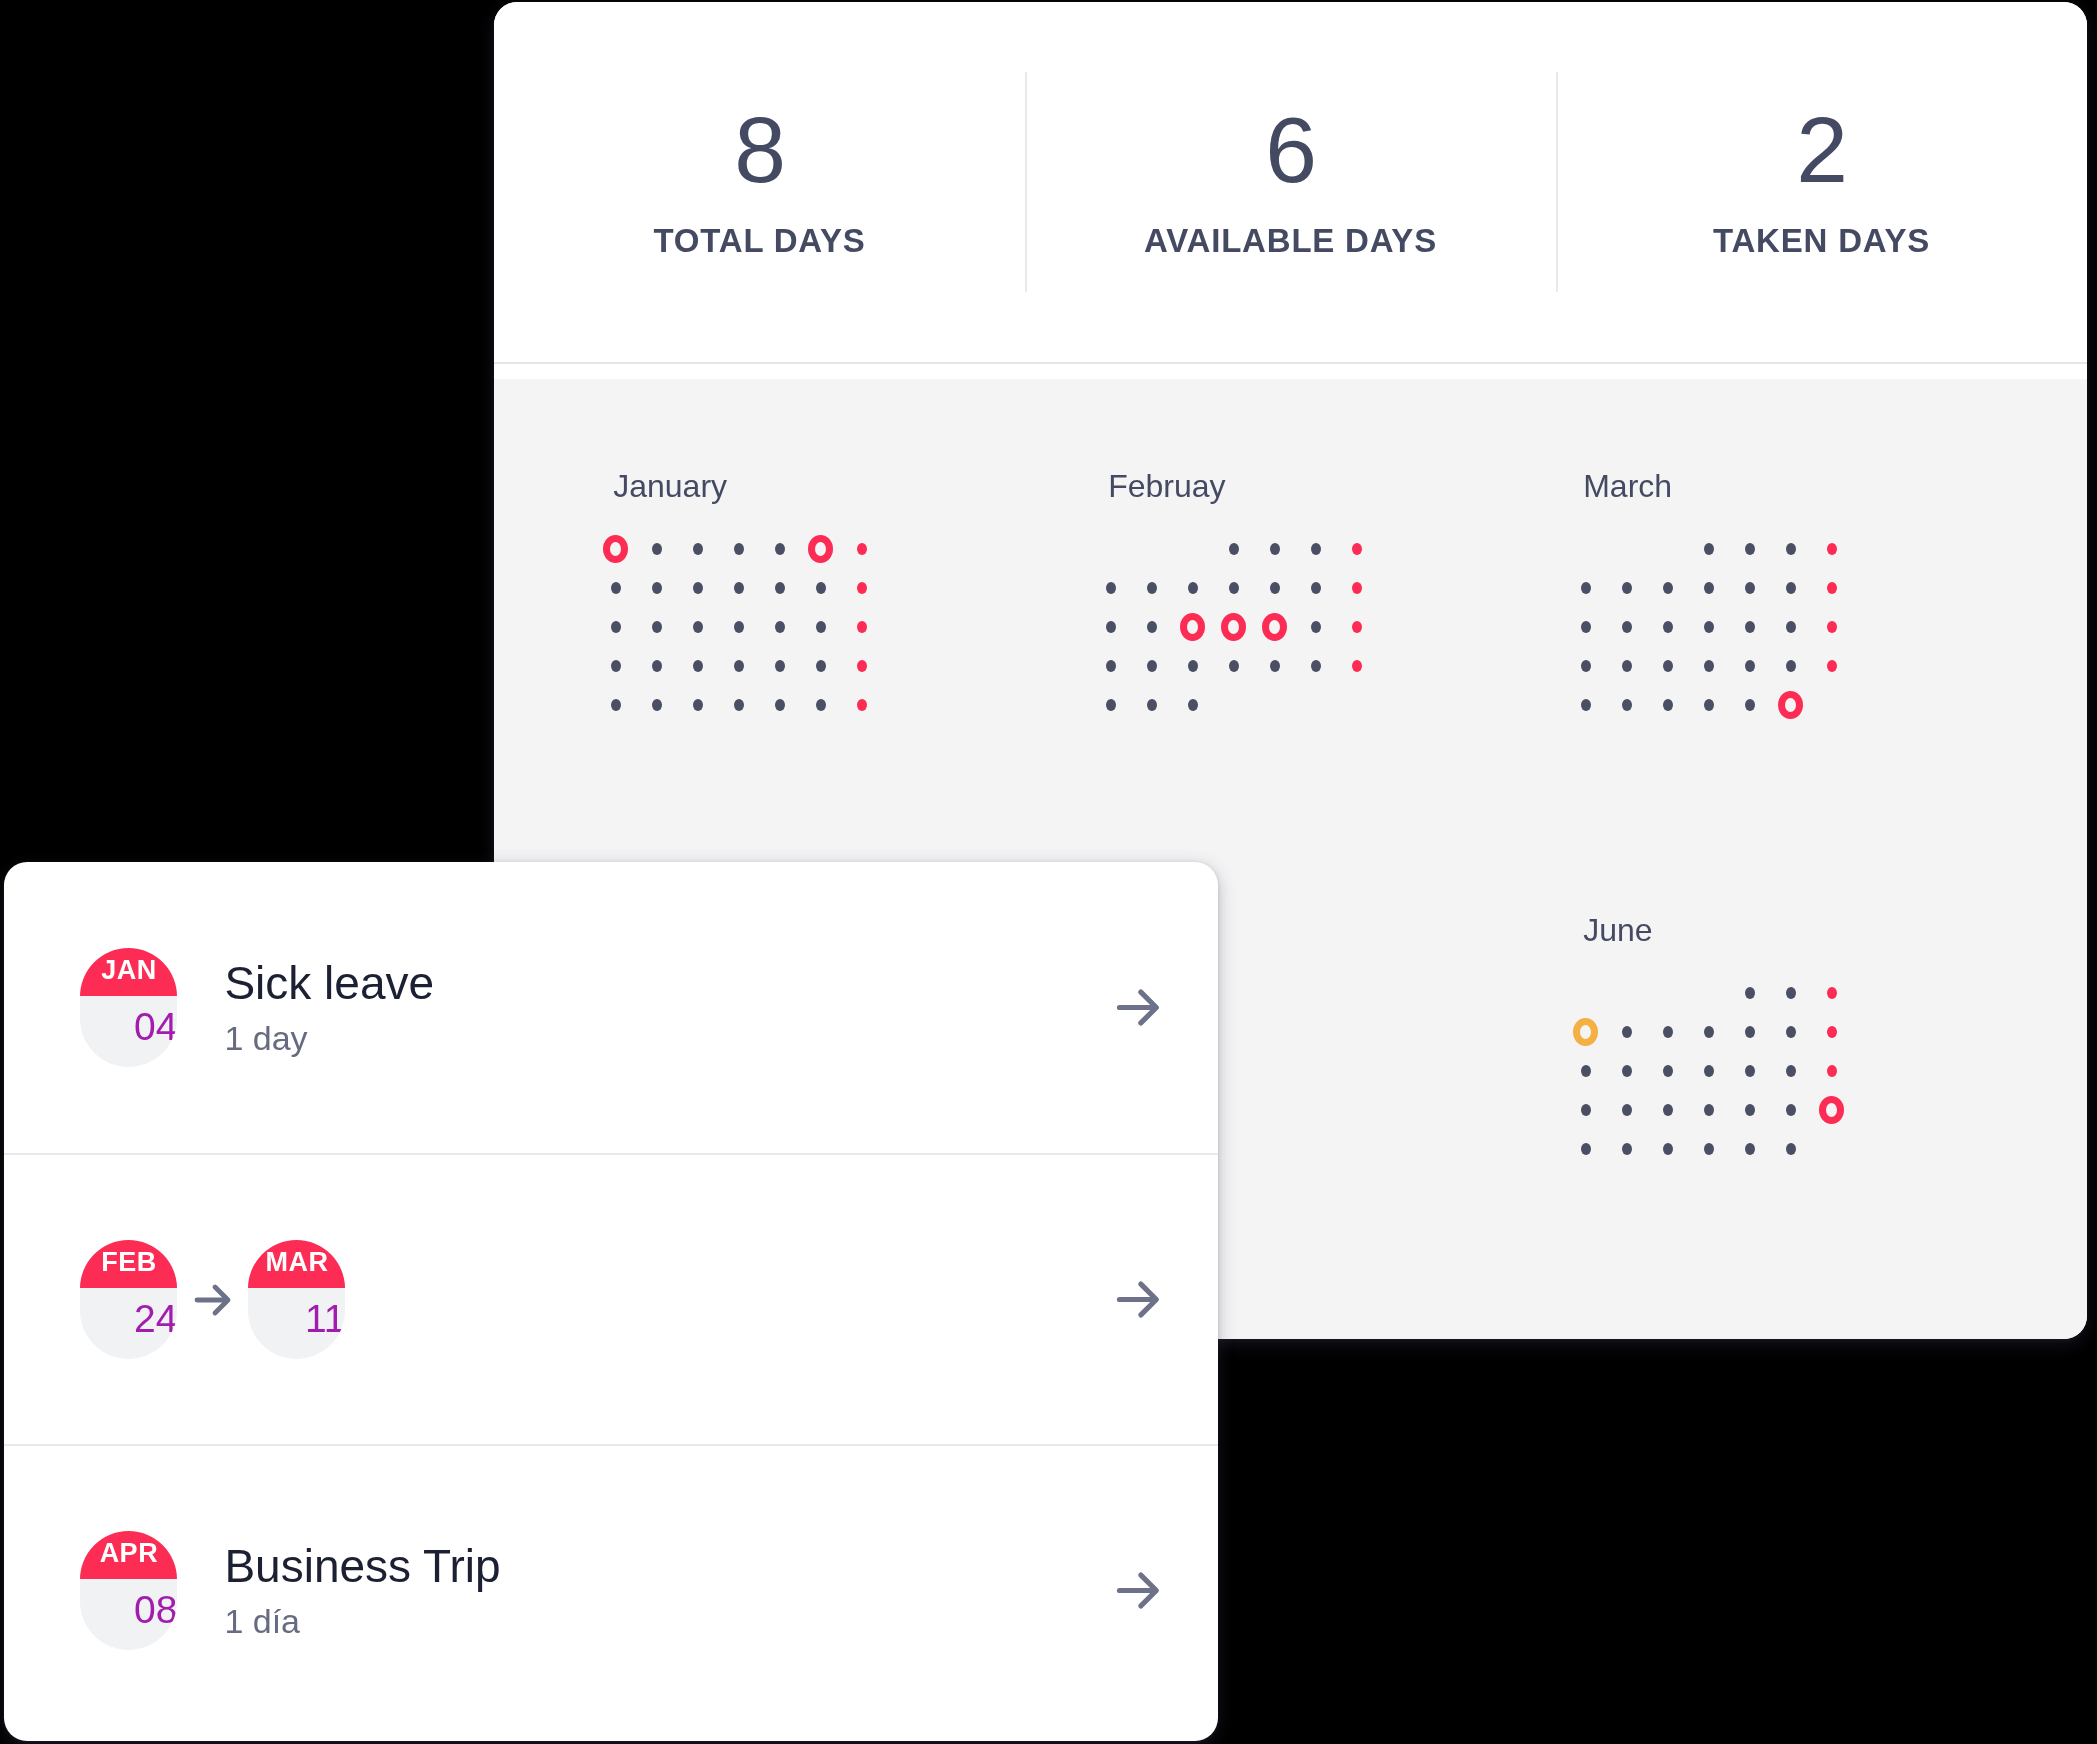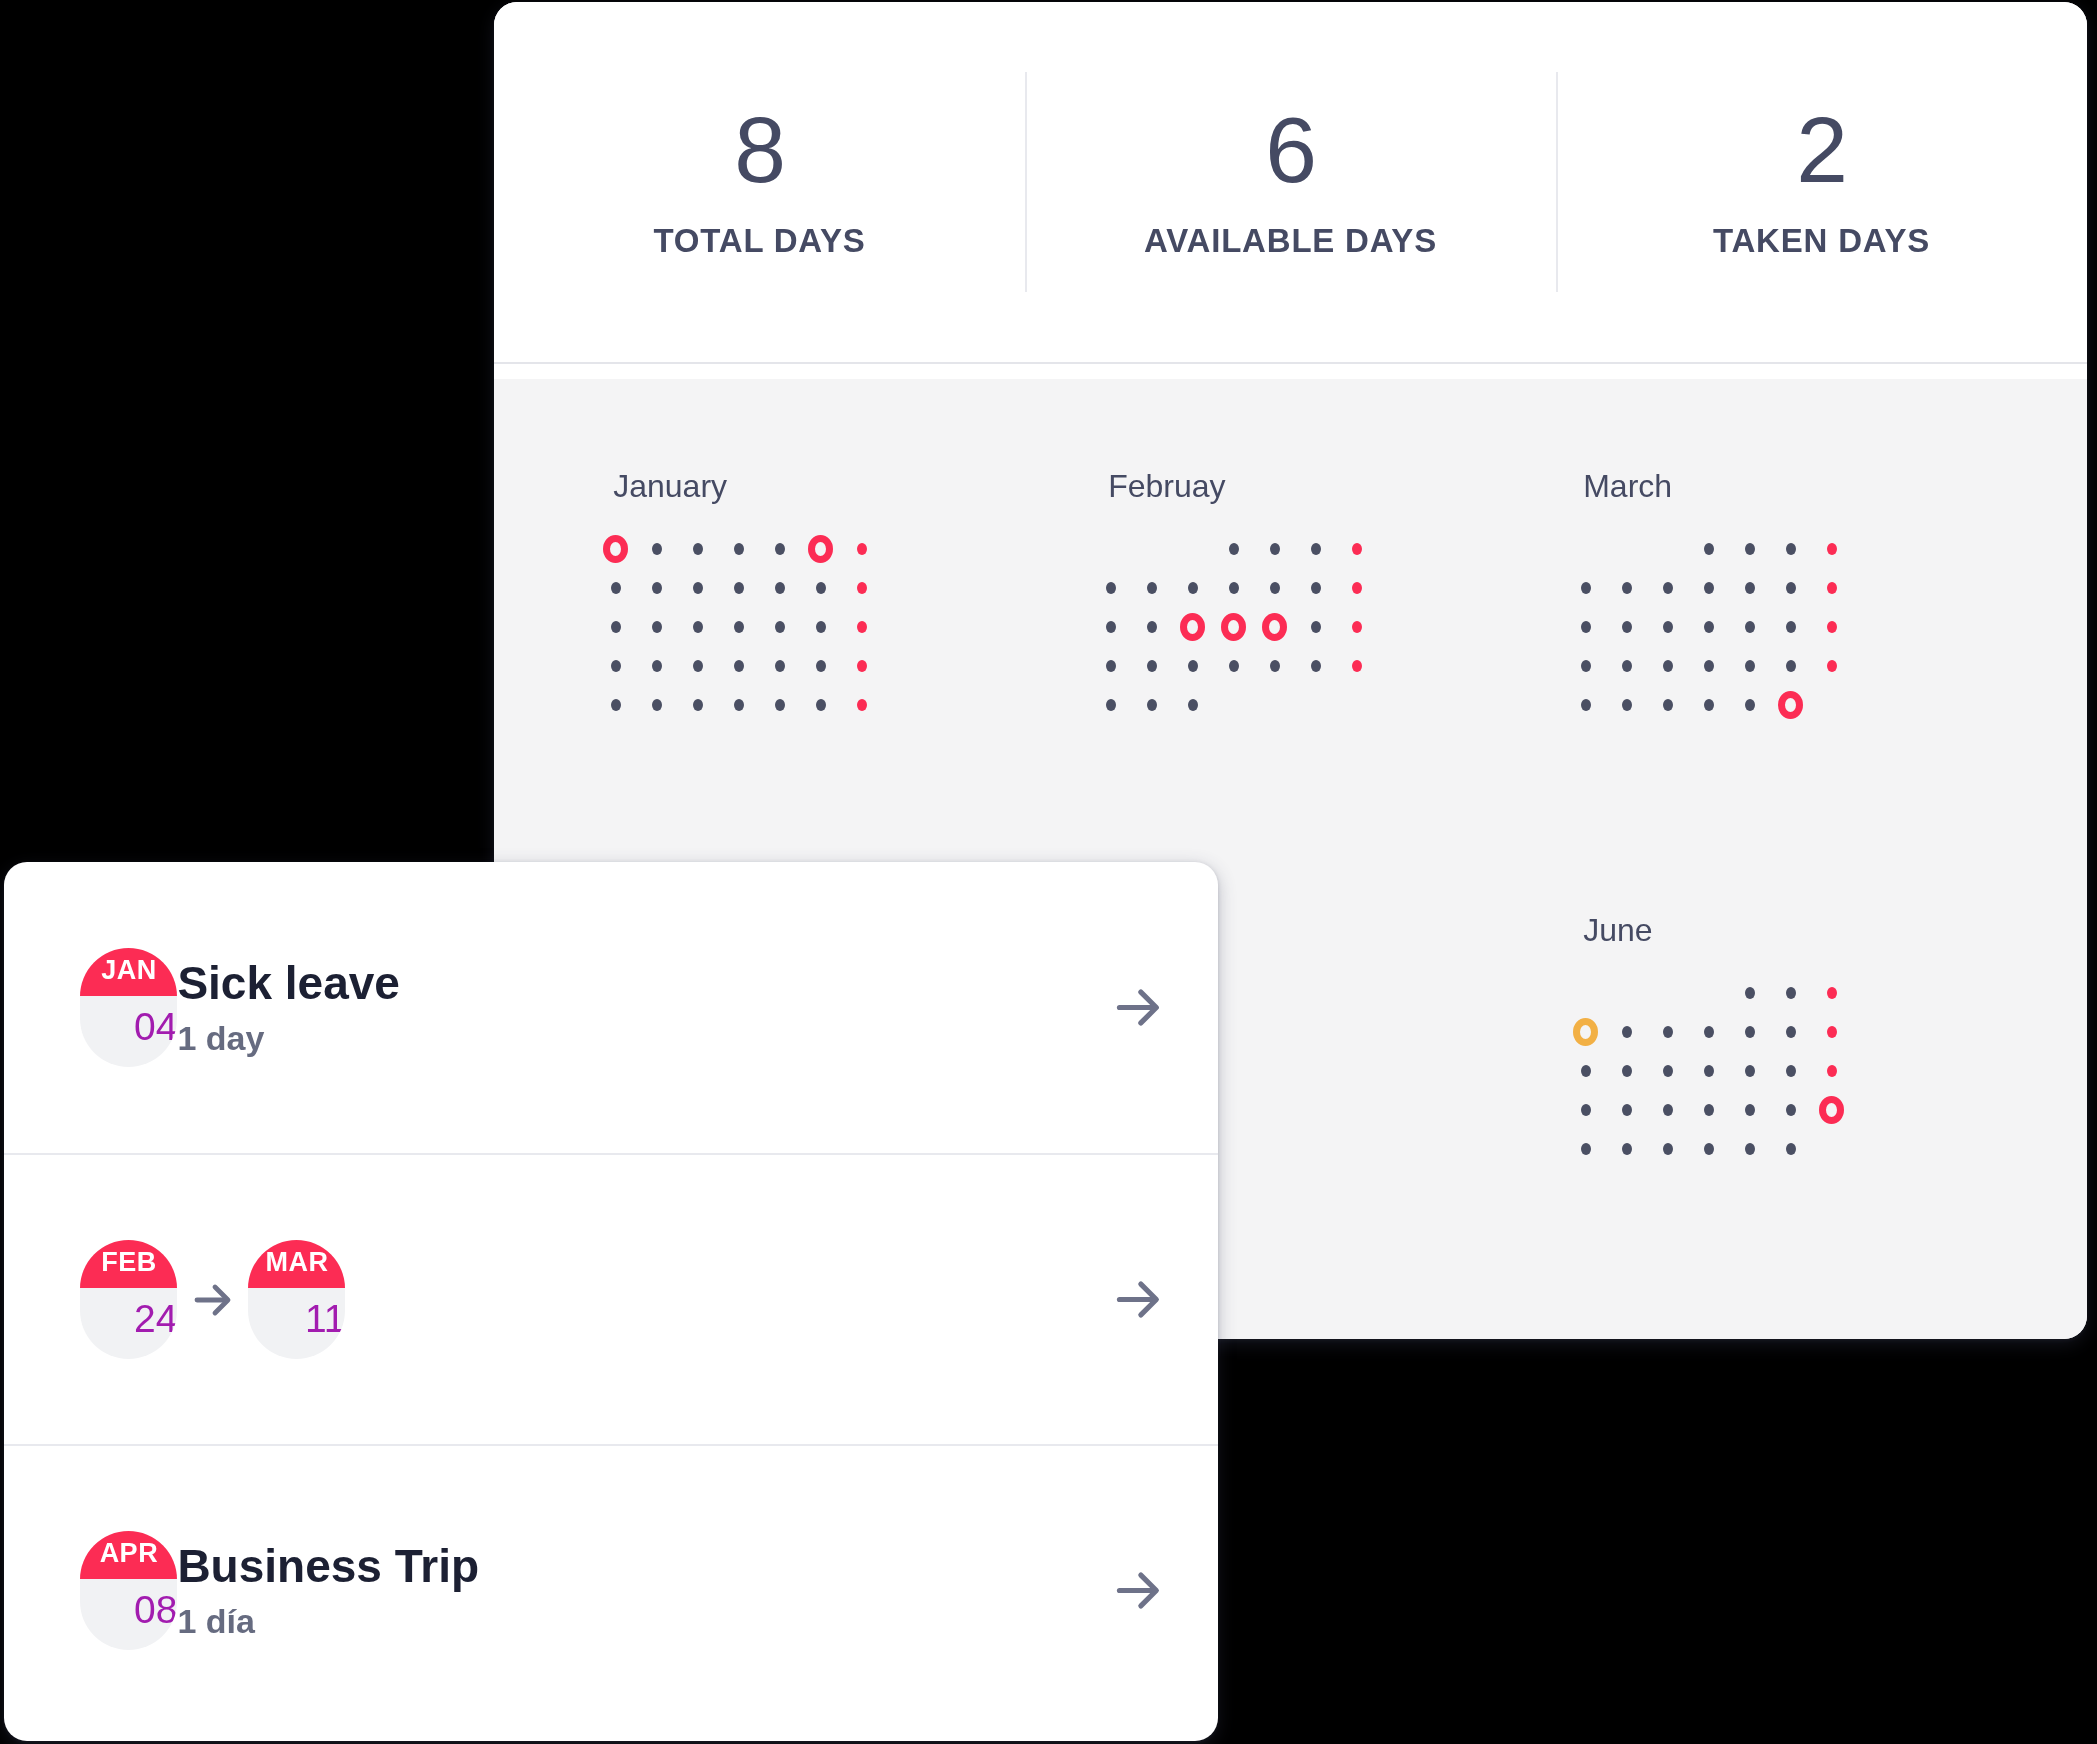--- a/index.html
+++ b/index.html
@@ -87,21 +87,21 @@
     box-sizing:border-box; padding-bottom:2.2px;
   }
   .badge-day{
     flex:1; display:flex; align-items:center; justify-content:center;
     font-size:39px; color:#a21caf; font-weight:400; padding-bottom:9.8px;
   }
   .range-arrow{
     flex:0 0 auto; width:71px; display:flex; align-items:center;
     justify-content:center; color:#6e7289;
   }
-  .request-text{ flex:1 1 auto; min-width:0;font-weight:bold; }
+  .request-text{ flex:1 1 auto; margin-left:47px; min-width:0; }
   .request-title{
     font-size:46px; color:#1c2033; line-height:1.12; white-space:nowrap;
   }
   .request-duration{
     font-size:34px; color:#666b80; margin-top:9.8px; line-height:1.12;
   }
   .row-arrow{
     flex:0 0 auto; width:82px; display:flex; align-items:center;
     justify-content:center; color:#6e7289; cursor:pointer;
   }

